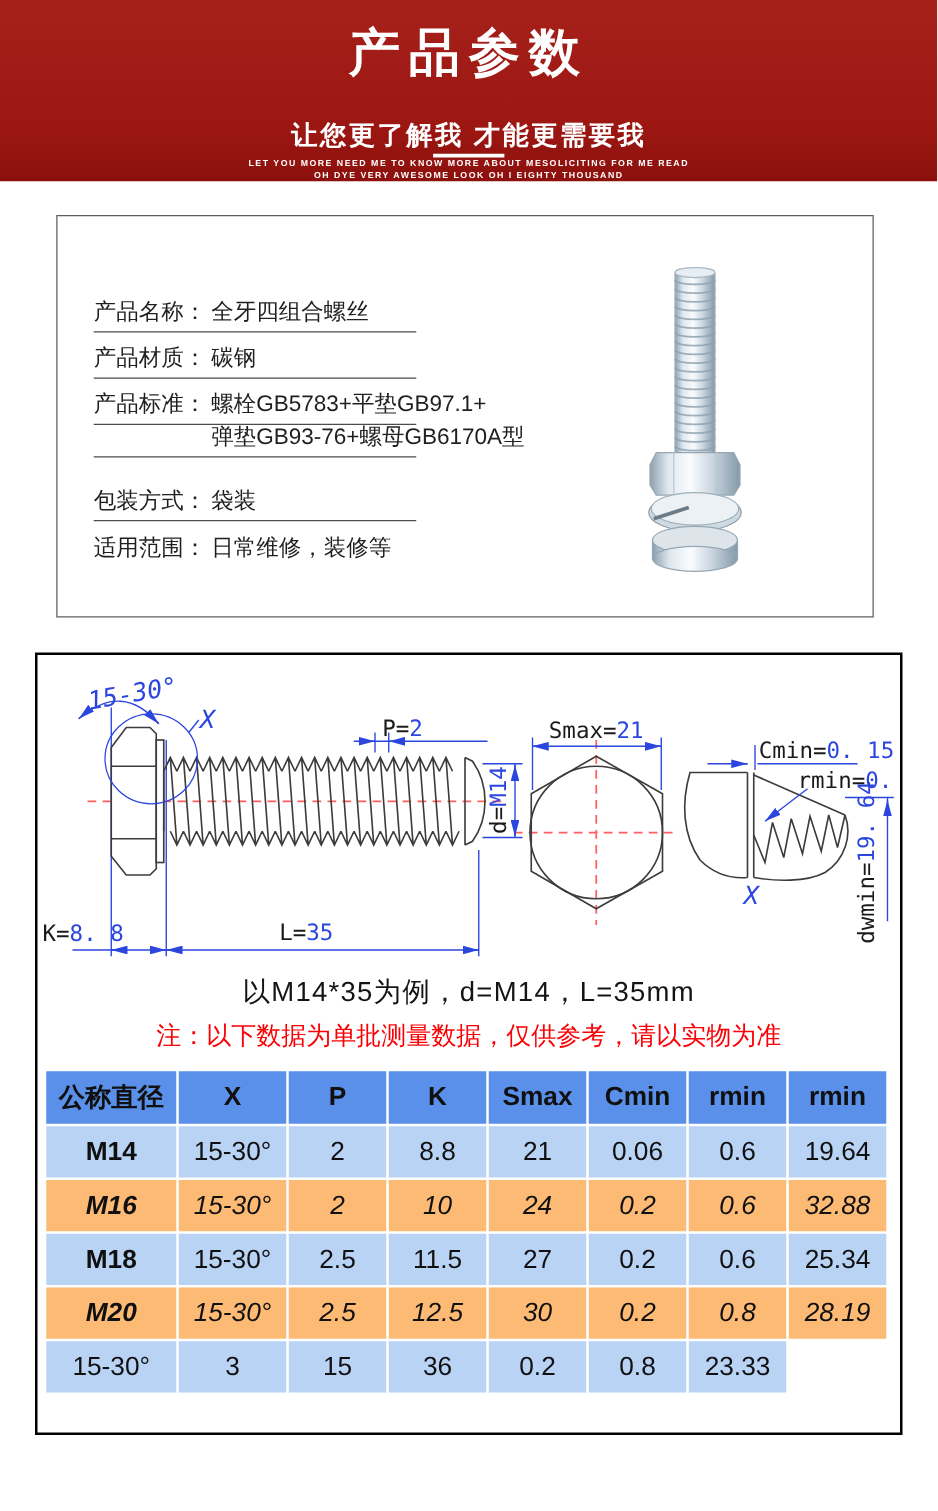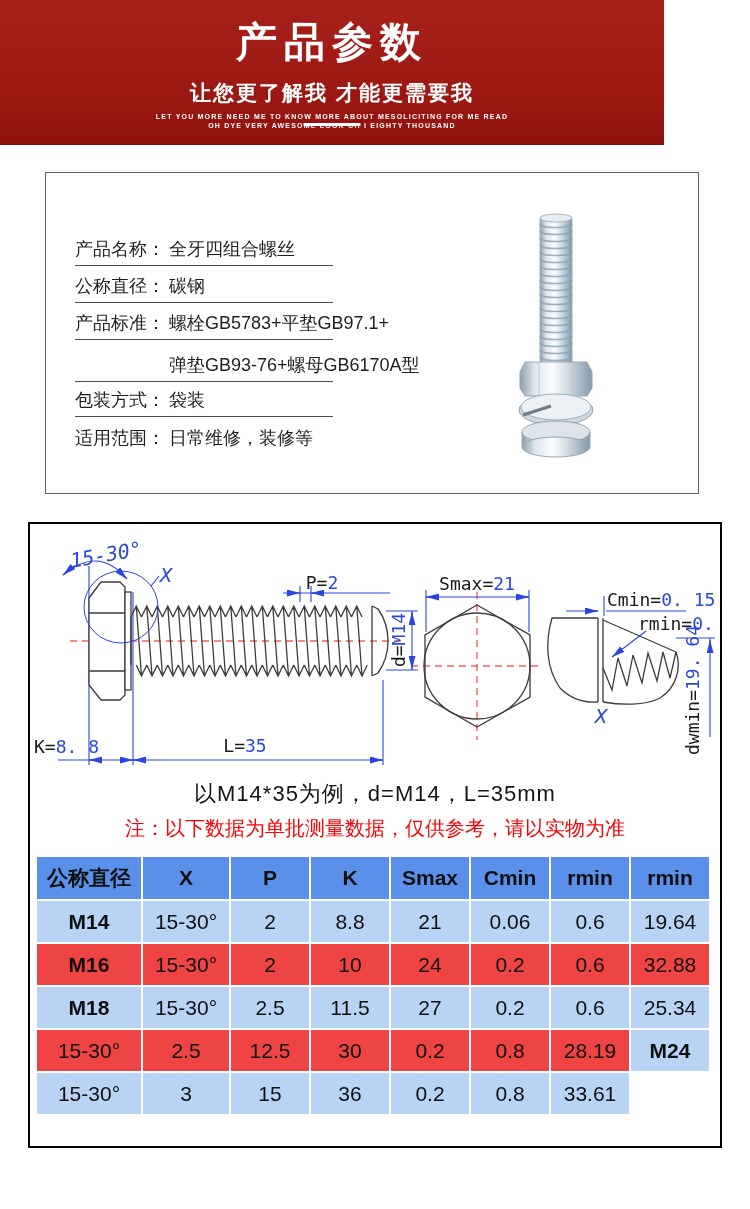--- a/index.html
+++ b/index.html
@@ -1,23 +1,23 @@
 <!DOCTYPE html>
 <html><head>
 <meta charset="utf-8">
 <style>
   html,body{margin:0;padding:0;background:#fff;}
   .page{position:relative;width:750px;height:1209px;background:#fff;overflow:hidden;
         font-family:"Liberation Sans",sans-serif;}
 
   
-  .banner{position:absolute;left:0;top:0;width:664px;height:145px;color:#fff;text-align:center;
+  .banner{position:absolute;left:0;top:0;width:750px;height:145px;color:#fff;text-align:center;
           background:linear-gradient(180deg,#a6211a 0%,#9c1712 70%,#8c100d 100%);}
   .banner-title{margin:0;padding-top:15px;font-size:41px;font-weight:900;letter-spacing:7px;}
-  .banner-sub{margin-top:9px;font-size:21px;letter-spacing:2px;font-weight:bold;text-align:center;}
+  .banner-sub{margin-top:24px;font-size:21px;letter-spacing:2px;font-weight:bold;text-align:center;}
   .banner-tag{font-size:7px;font-weight:bold;letter-spacing:1.2px;line-height:8.5px;margin-top:6px;}
   .banner-tag2{font-size:7px;font-weight:bold;letter-spacing:1.2px;line-height:8.5px;}
   .banner-divider{position:absolute;left:50%;top:123px;width:57px;height:3px;background:#fff;transform:translateX(-50%);}
 
   
   .info-box{position:absolute;left:45px;top:172px;width:654px;height:322px;
             border:1px solid #5e5e5e;box-sizing:border-box;background:#fff;}
   .info-row{position:absolute;left:29px;width:258px;height:28px;line-height:24px;
             font-size:18px;color:#1f1f1f;white-space:nowrap;overflow:visible;}
   .info-row.u{border-bottom:1px solid #4c4c4c;}
@@ -36,21 +36,21 @@
         font-size:20px;color:#fb0005;}
 
   
   .spec-table{position:absolute;left:7px;top:333px;width:679px;display:grid;
               grid-template-columns:104px 86px 78px 78px 78px 78px 78px 78px;gap:2px;background:#fff;}
   .spec-table>div{display:flex;align-items:center;justify-content:center;
                   font-size:21px;color:#101010;}
   .th{height:42px;background:#5a90ea;font-weight:bold;}
   .td{height:41px;}
   .rA{background:#b9d3f5;}
-  .rB{background:#ef4444;}
+  .rB{background:#fdba74;font-style:italic;}
   .c0{font-weight:bold;}
 
   
   .bk{stroke:#3c3c3c;stroke-width:1.3;fill:none;}
   .bkf{stroke:#3c3c3c;stroke-width:1.3;fill:#fff;}
   .ln{stroke:#2b46df;stroke-width:1.1;fill:none;}
   .redc{stroke:#ff5f5f;stroke-width:1.4;stroke-dasharray:7 5;fill:none;}
   text.dim{font-family:"DejaVu Sans Mono","Liberation Mono",monospace;font-size:18px;}
   text.cad{font-family:"DejaVu Sans Mono","Liberation Mono",monospace;}
   .blu{fill:#2b46df;}
@@ -68,26 +68,26 @@
     <div class="banner-tag">LET YOU MORE NEED ME TO KNOW MORE ABOUT MESOLICITING FOR ME READ</div>
     <div class="banner-tag2">OH DYE VERY AWESOME LOOK OH I EIGHTY THOUSAND</div>
     <div class="banner-divider"></div>
   </div>
 
   <div class="info-box">
     <div class="info-row u" style="top:64px">
       <span class="info-label">产品名称：</span><span class="info-value">全牙四组合螺丝</span>
     </div>
     <div class="info-row u" style="top:101px">
-      <span class="info-label">公称直径：</span><span class="info-value">碳钢</span>
+      <span class="info-label">产品材质：</span><span class="info-value">碳钢</span>
     </div>
     <div class="info-row u" style="top:138px">
       <span class="info-label">产品标准：</span><span class="info-value">螺栓GB5783+平垫GB97.1+</span>
     </div>
-    <div class="info-row u" style="top:180px">
+    <div class="info-row u" style="top:164px">
       <span class="info-label"></span><span class="info-value">弹垫GB93-76+螺母GB6170A型</span>
     </div>
     <div class="info-row" style="top:253px">
       <span class="info-label">适用范围：</span><span class="info-value">日常维修，装修等</span>
     </div>
     <div class="info-row u" style="top:215px">
       <span class="info-label">包装方式：</span><span class="info-value">袋装</span>
     </div>
   </div>
 
@@ -258,31 +258,31 @@
 
       <div class="td rA c0">M18</div>
       <div class="td rA">15-30°</div>
       <div class="td rA">2.5</div>
       <div class="td rA">11.5</div>
       <div class="td rA">27</div>
       <div class="td rA">0.2</div>
       <div class="td rA">0.6</div>
       <div class="td rA">25.34</div>
 
+      <div class="td rB c0">M20</div>
       <div class="td rB">15-30°</div>
       <div class="td rB">2.5</div>
       <div class="td rB">12.5</div>
       <div class="td rB">30</div>
       <div class="td rB">0.2</div>
       <div class="td rB">0.8</div>
       <div class="td rB">28.19</div>
 
-      <div class="td rA c0">M24</div>
       <div class="td rA">15-30°</div>
       <div class="td rA">3</div>
       <div class="td rA">15</div>
       <div class="td rA">36</div>
       <div class="td rA">0.2</div>
       <div class="td rA">0.8</div>
-      <div class="td rA">33.61</div>
+      <div class="td rA">23.33</div>
     </div>
   </div>
 </div>
 
 </body></html>

